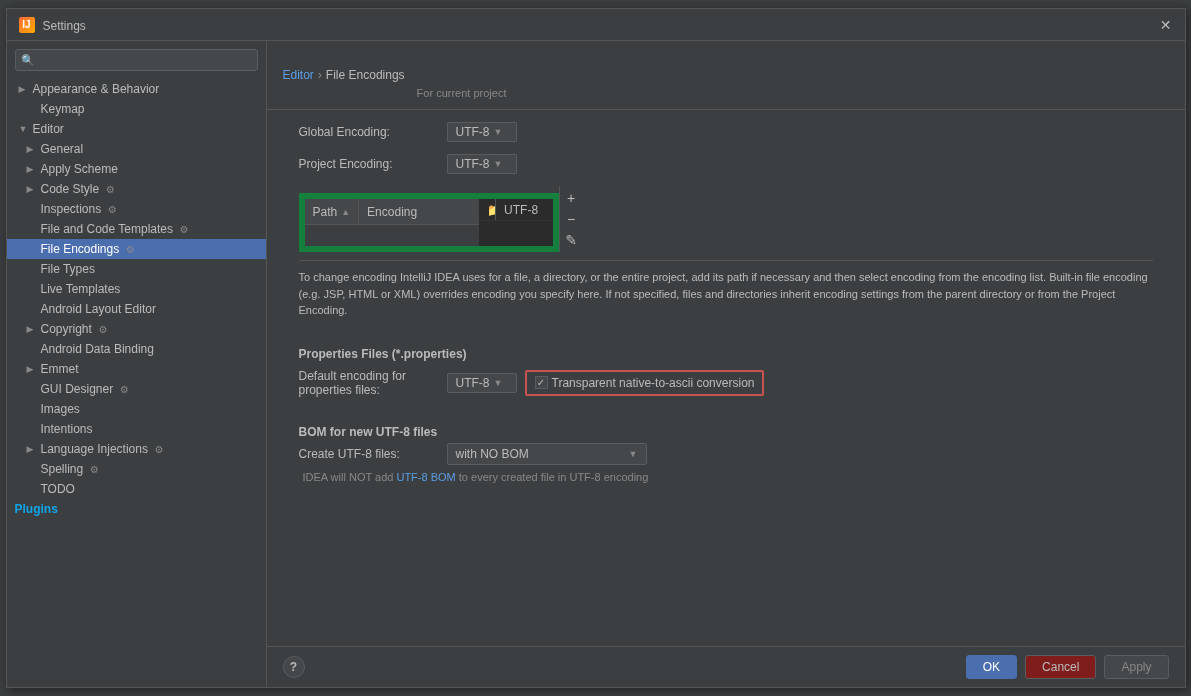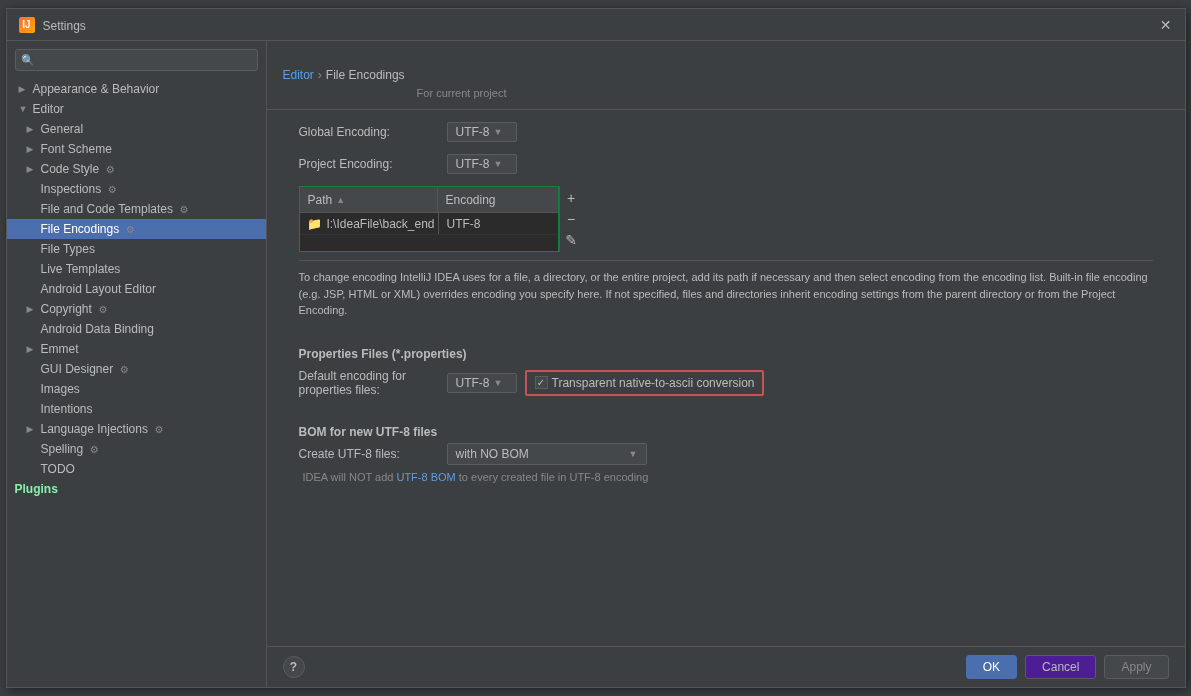--- a/index.html
+++ b/index.html
@@ -107,21 +107,21 @@
       color: #bbbbbb;
       cursor: pointer;
       display: flex;
       align-items: center;
       gap: 4px;
       white-space: nowrap;
     }
     .tree-item.selected { background: #4b6eaf; color: white; }
     .tree-item.section-header {
       font-weight: bold;
-      color: #86efac;
+      color: #0ea5e9;
       padding-left: 8px;
     }
     .tree-arrow {
       font-size: 9px;
       width: 10px;
       display: inline-block;
       color: #888;
     }
     .tree-item.indent1 { padding-left: 20px; }
     .tree-item.indent2 { padding-left: 32px; }
@@ -184,25 +184,25 @@
       border-radius: 2px;
       cursor: pointer;
       display: flex;
       align-items: center;
       gap: 4px;
       font-size: 12px;
       min-width: 70px;
     }
     .dropdown-arrow { font-size: 9px; color: #888; }
     .table-container {
-      border: 1px solid #15803d;
+      border: 6px solid #15803d;
       flex: 0 0 260px;
       display: flex;
-      flex-direction: column;
       overflow: hidden;
+      margin-top: 7px;
     }
     .table-header {
       background: #45484a;
       border-bottom: 1px solid #555;
       display: flex;
       height: 26px;
     }
     .table-header-cell {
       padding: 4px 8px;
       color: #bbbbbb;
@@ -365,21 +365,21 @@
       cursor: pointer;
       font-size: 12px;
       border: 1px solid #5a5d5f;
     }
     .btn-ok {
       background: #4b6eaf;
       border-color: #4b6eaf;
       color: white;
     }
     .btn-cancel {
-      background: #4c1d95;
+      background: #7f1d1d;
       color: #bbbbbb;
     }
     .btn-apply {
       background: #45484a;
       color: #888;
     }
     .help-btn {
       width: 22px;
       height: 22px;
       border-radius: 50%;
@@ -418,31 +418,35 @@
 
       <div class="search-box">
         <span class="search-icon-svg">🔍</span>
         <input type="text" placeholder="" style="">
       </div>
 
       <div class="tree-item">
         <span class="tree-arrow">▶</span>
         <span>Appearance &amp; Behavior</span>
       </div>
+      <div class="tree-item indent1">
+        <span class="tree-arrow"></span>
+        <span>Keymap</span>
+      </div>
       <div class="tree-item">
         <span class="tree-arrow">▼</span>
         <span>Editor</span>
       </div>
       <div class="tree-item indent1">
         <span class="tree-arrow">▶</span>
         <span>General</span>
       </div>
       <div class="tree-item indent1">
         <span class="tree-arrow">▶</span>
-        <span>Font Scheme</span>
+        <span>Apply Scheme</span>
       </div>
       <div class="tree-item indent1">
         <span class="tree-arrow">▶</span>
         <span>Code Style</span>
         <span class="icon-small">⚙</span>
       </div>
       <div class="tree-item indent1">
         <span class="tree-arrow"></span>
         <span>Inspections</span>
         <span class="icon-small">⚙</span>

